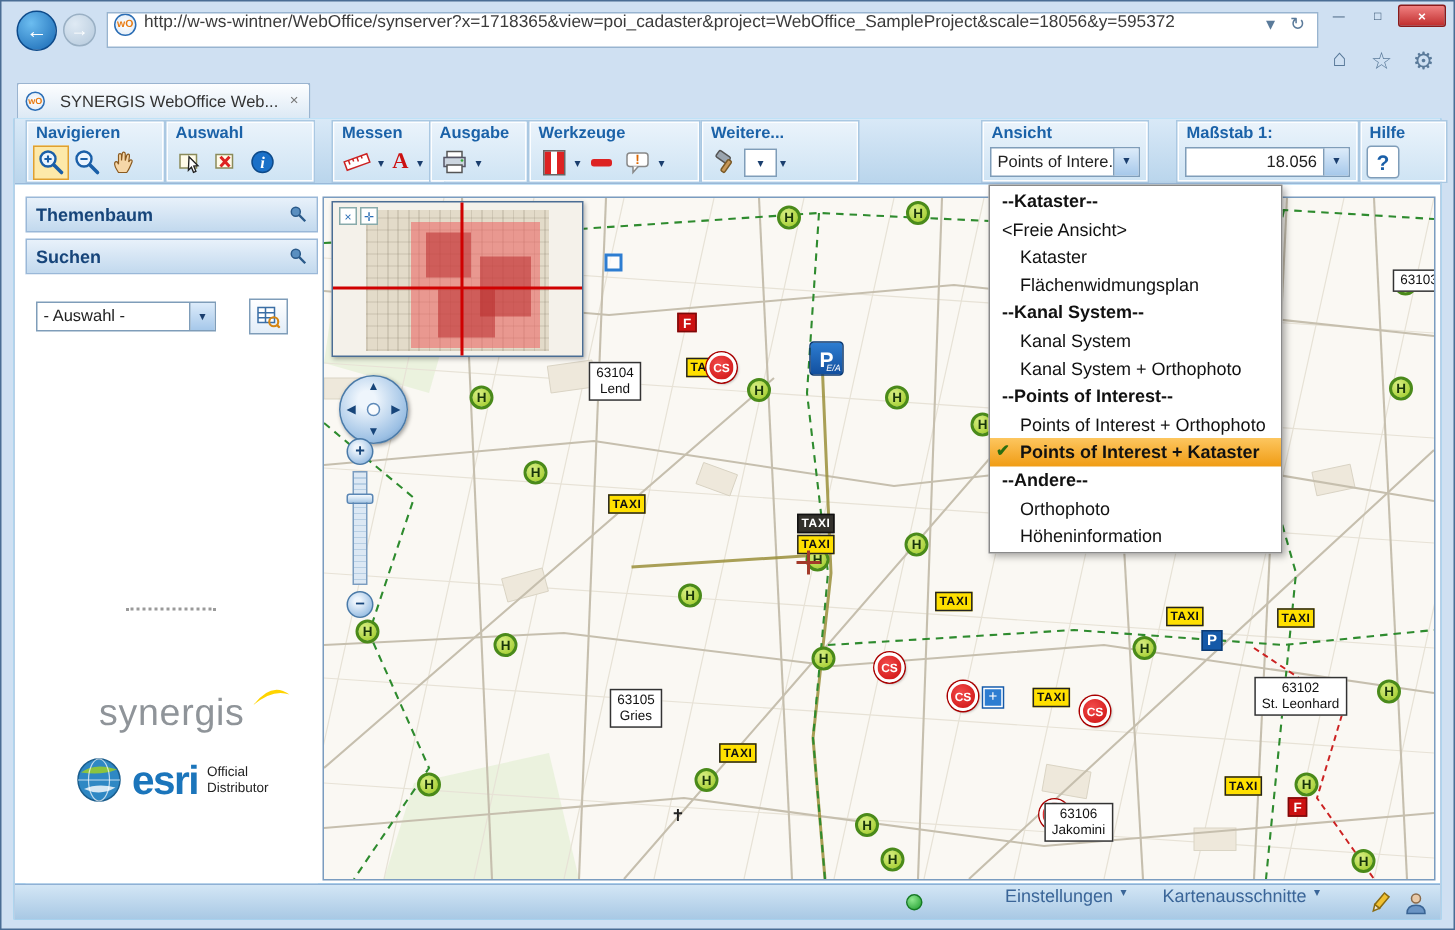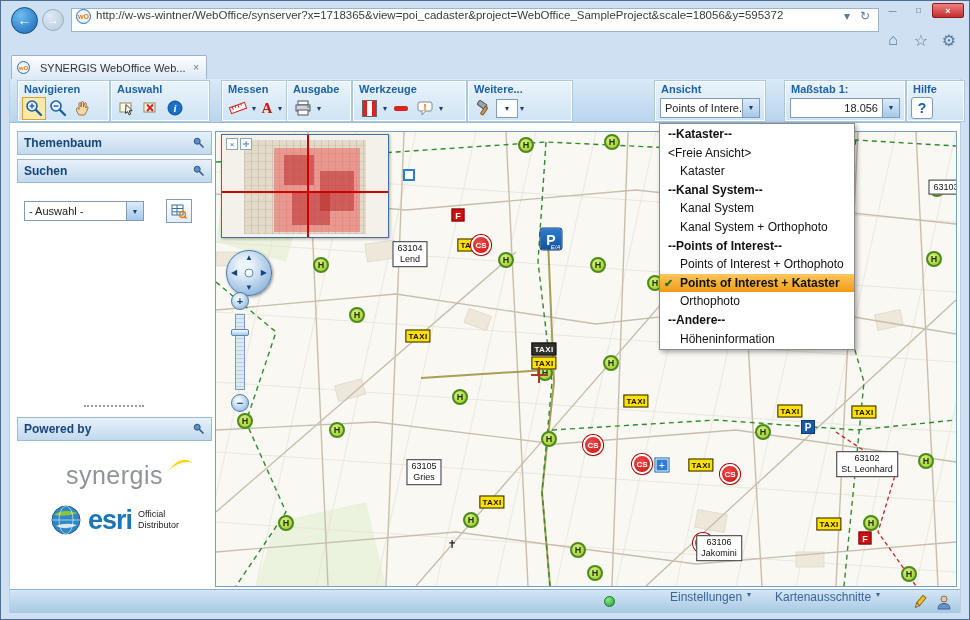--- a/index.html
+++ b/index.html
@@ -417,29 +417,20 @@
                   <line x1="1" y1="4.5" x2="12" y2="4.5" stroke="#3a6ea5"></line>
                   <line x1="1" y1="7.8" x2="12" y2="7.8" stroke="#3a6ea5"></line>
                   <line x1="6" y1="1" x2="6" y2="11" stroke="#3a6ea5"></line>
                   <circle cx="11.5" cy="10.5" r="3" fill="none" stroke="#d58512" stroke-width="1.4"></circle>
                   <line x1="13.6" y1="12.6" x2="15.5" y2="14.5" stroke="#d58512" stroke-width="1.6"></line>
                 </svg>
             </span>
           </div>
         </div>
         <div class="sep-dots"></div>
-        <div class="shead" style="top:286px">
-          <span>Powered by</span>
-          <span class="pin">
-            <svg class="pinsvg" width="12" height="12" viewBox="0 0 12 12">
-                <circle cx="4.2" cy="4.2" r="3" fill="#5a8fc0" stroke="#2a5a8a"></circle>
-                <line x1="6.3" y1="6.3" x2="10.5" y2="10.5" stroke="#2a5a8a" stroke-width="1.6"></line>
-              </svg>
-          </span>
-        </div>
         <div class="logos-body">
           <div class="logo-synergis">
             <span class="syn-text">synergis</span>
             <svg class="syn-swoosh" width="26" height="14" viewBox="0 0 26 14">
                 <path d="M1 13 Q 13 -3 25 6 Q 14 2 1 13 Z" fill="#ffd400"></path>
               </svg>
           </div>
           <div class="logo-esri">
             <svg width="32" height="32" viewBox="0 0 32 32">
               <circle cx="16" cy="16" r="14" fill="#2f88c4" stroke="#1b5e8e"></circle>
@@ -588,28 +579,29 @@
           <div class="zhandle"></div>
         </div>
         <span class="zbtn minus">−</span>
       </div>
     </div>
 
     <div class="view-menu">
         <div class="mi mh"><span>--Kataster--</span></div>
         <div class="mi mt"><span>&lt;Freie Ansicht&gt;</span></div>
         <div class="mi mt ind"><span>Kataster</span></div>
+        <div class="mi mt ind"><span>Flächenwidmungsplan</span></div>
         <div class="mi mh"><span>--Kanal System--</span></div>
         <div class="mi mt ind"><span>Kanal System</span></div>
         <div class="mi mt ind"><span>Kanal System + Orthophoto</span></div>
         <div class="mi mh"><span>--Points of Interest--</span></div>
         <div class="mi mt ind"><span>Points of Interest + Orthophoto</span></div>
         <div class="mi mt ind sel"><span class="chk">✔</span><span>Points of Interest + Kataster</span></div>
+        <div class="mi mh"><span>--Andere--</span></div>
         <div class="mi mt ind"><span>Orthophoto</span></div>
-        <div class="mi mh"><span>--Andere--</span></div>
         <div class="mi mt ind"><span>Höheninformation</span></div>
       </div>
 
     <div class="statusbar">
       <span class="sb-dot"></span>
       <div class="sb-item" style="left:660px">
         <span>Einstellungen</span>
         <span class="sb-arr">▾</span>
       </div>
       <div class="sb-item" style="left:765px">

